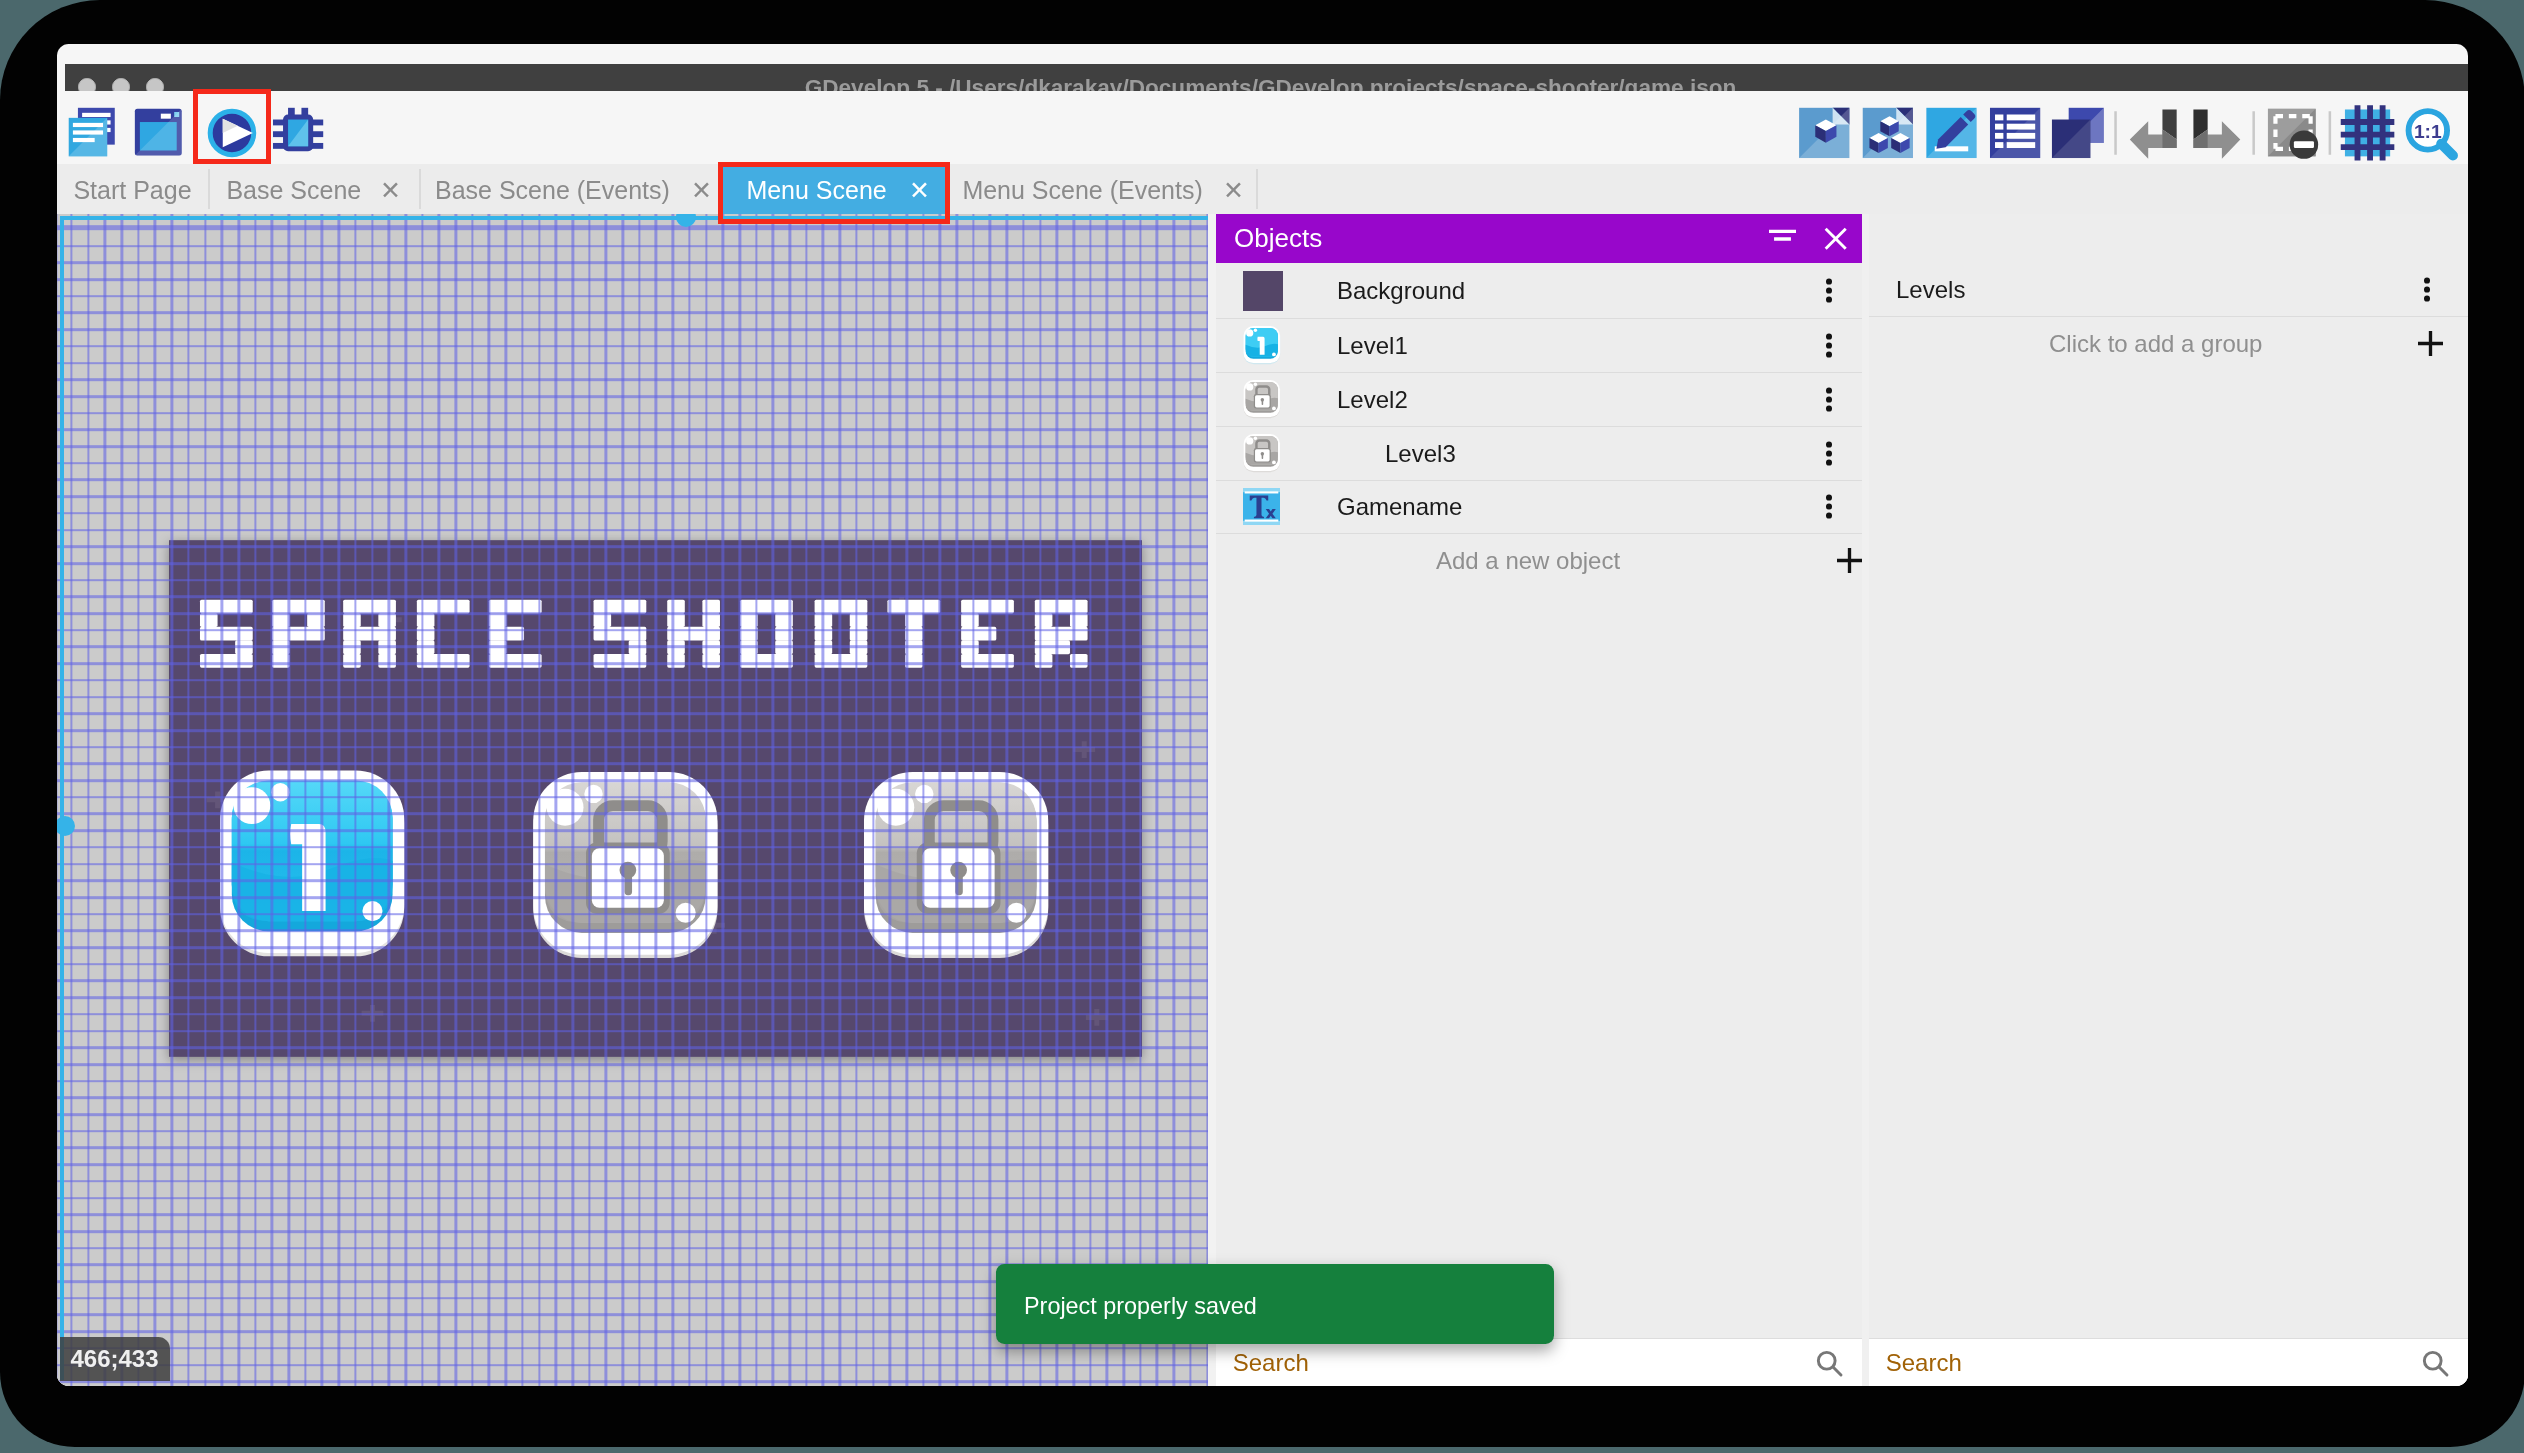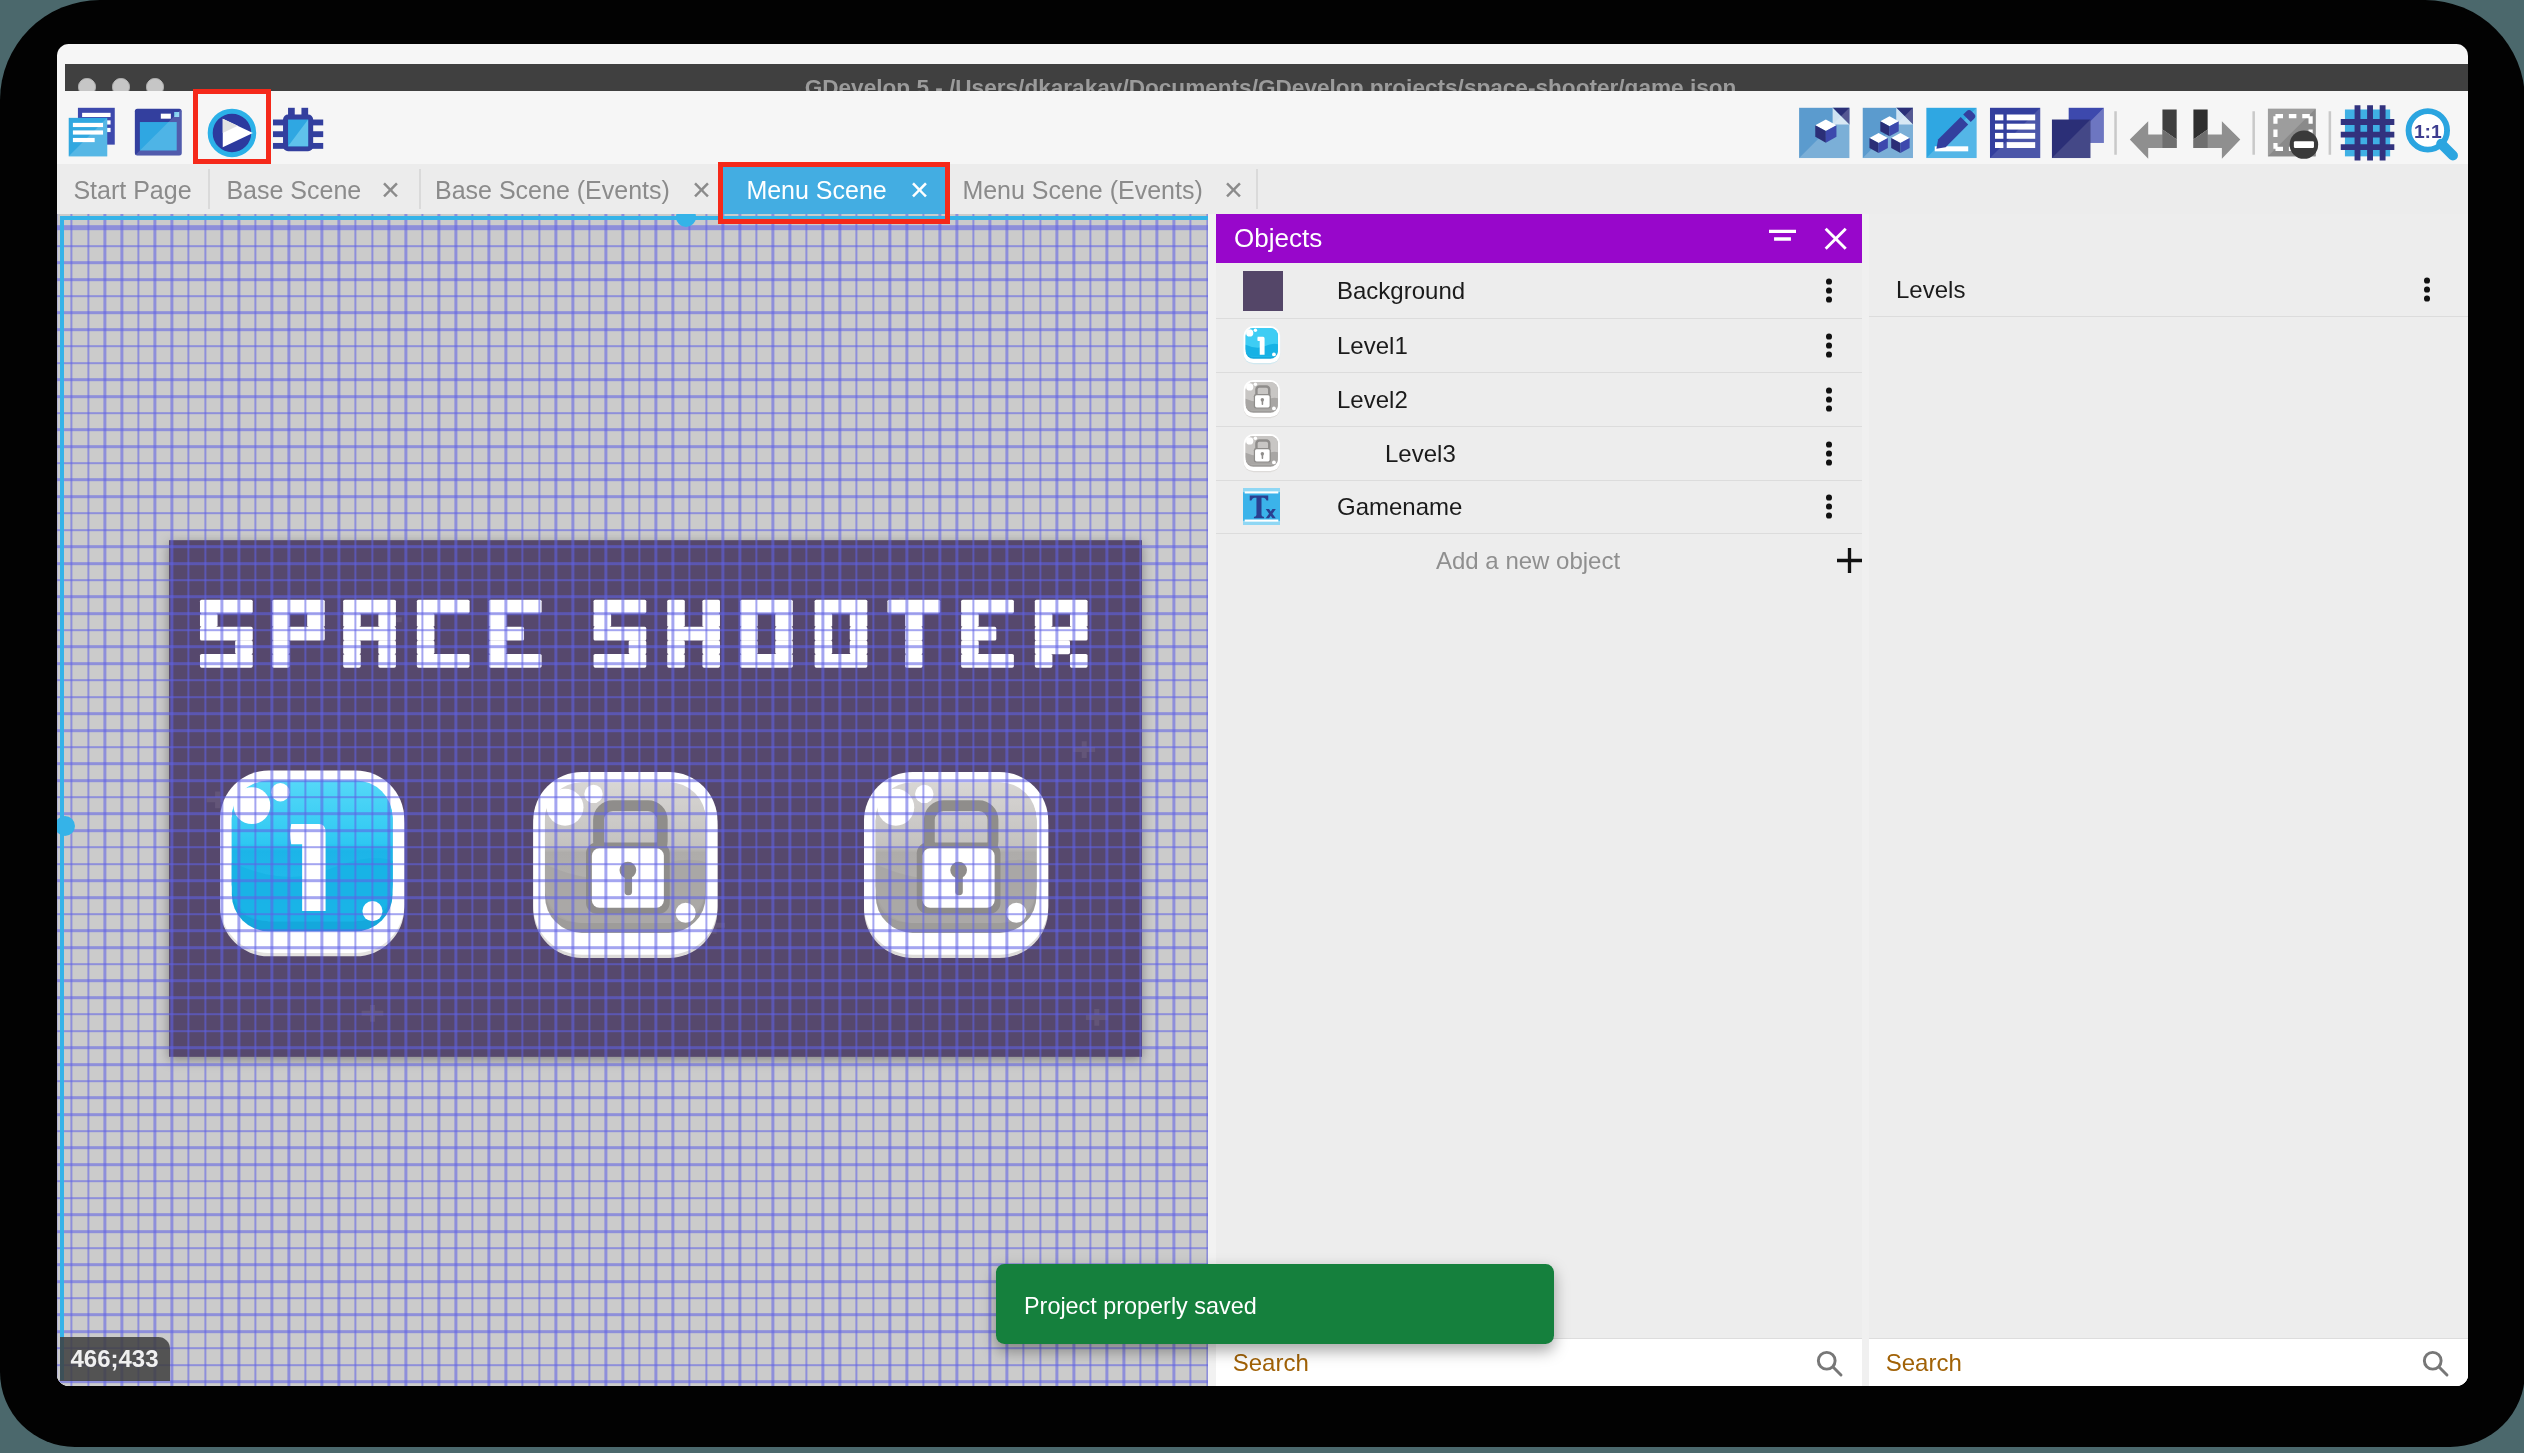--- a/index.html
+++ b/index.html
@@ -528,20 +528,26 @@
       <div class="row" style="top:49px;height:54px;">
         <div class="rowtext" style="left:27px;">Levels</div>
         <div style="position:absolute;left:555px;top:50%;transform:translateY(-50%);">
             <div class="dots">
               <div class="dot"></div>
               <div class="dot"></div>
               <div class="dot"></div>
             </div>
           </div>
       </div>
+      <div class="row" style="top:103px;height:54px;border-bottom:none;">
+        <div class="rowtext graytext" style="left:180px;">Click to add a group</div>
+        <div style="position:absolute;left:549px;top:14.2px;"><svg width="25" height="25" viewBox="0 0 30 30">
+              <path d="M13 0h4v13h13v4h-13v13h-4v-13h-13v-4h13z" fill="#111"></path>
+            </svg></div>
+      </div>
       <div class="searchrow">
           <span class="searchph">Search</span>
           <svg style="position:absolute;right:18.4px;top:10px;" width="28.5" height="28.5" viewBox="0 0 34 34">
             <circle cx="14" cy="14" r="10" fill="none" stroke="#777" stroke-width="3.5"></circle>
             <line x1="21.5" y1="21.5" x2="31" y2="31" stroke="#777" stroke-width="3.5" stroke-linecap="round"></line>
           </svg>
         </div>
     </div>
   </div>
   <div class="toast">

